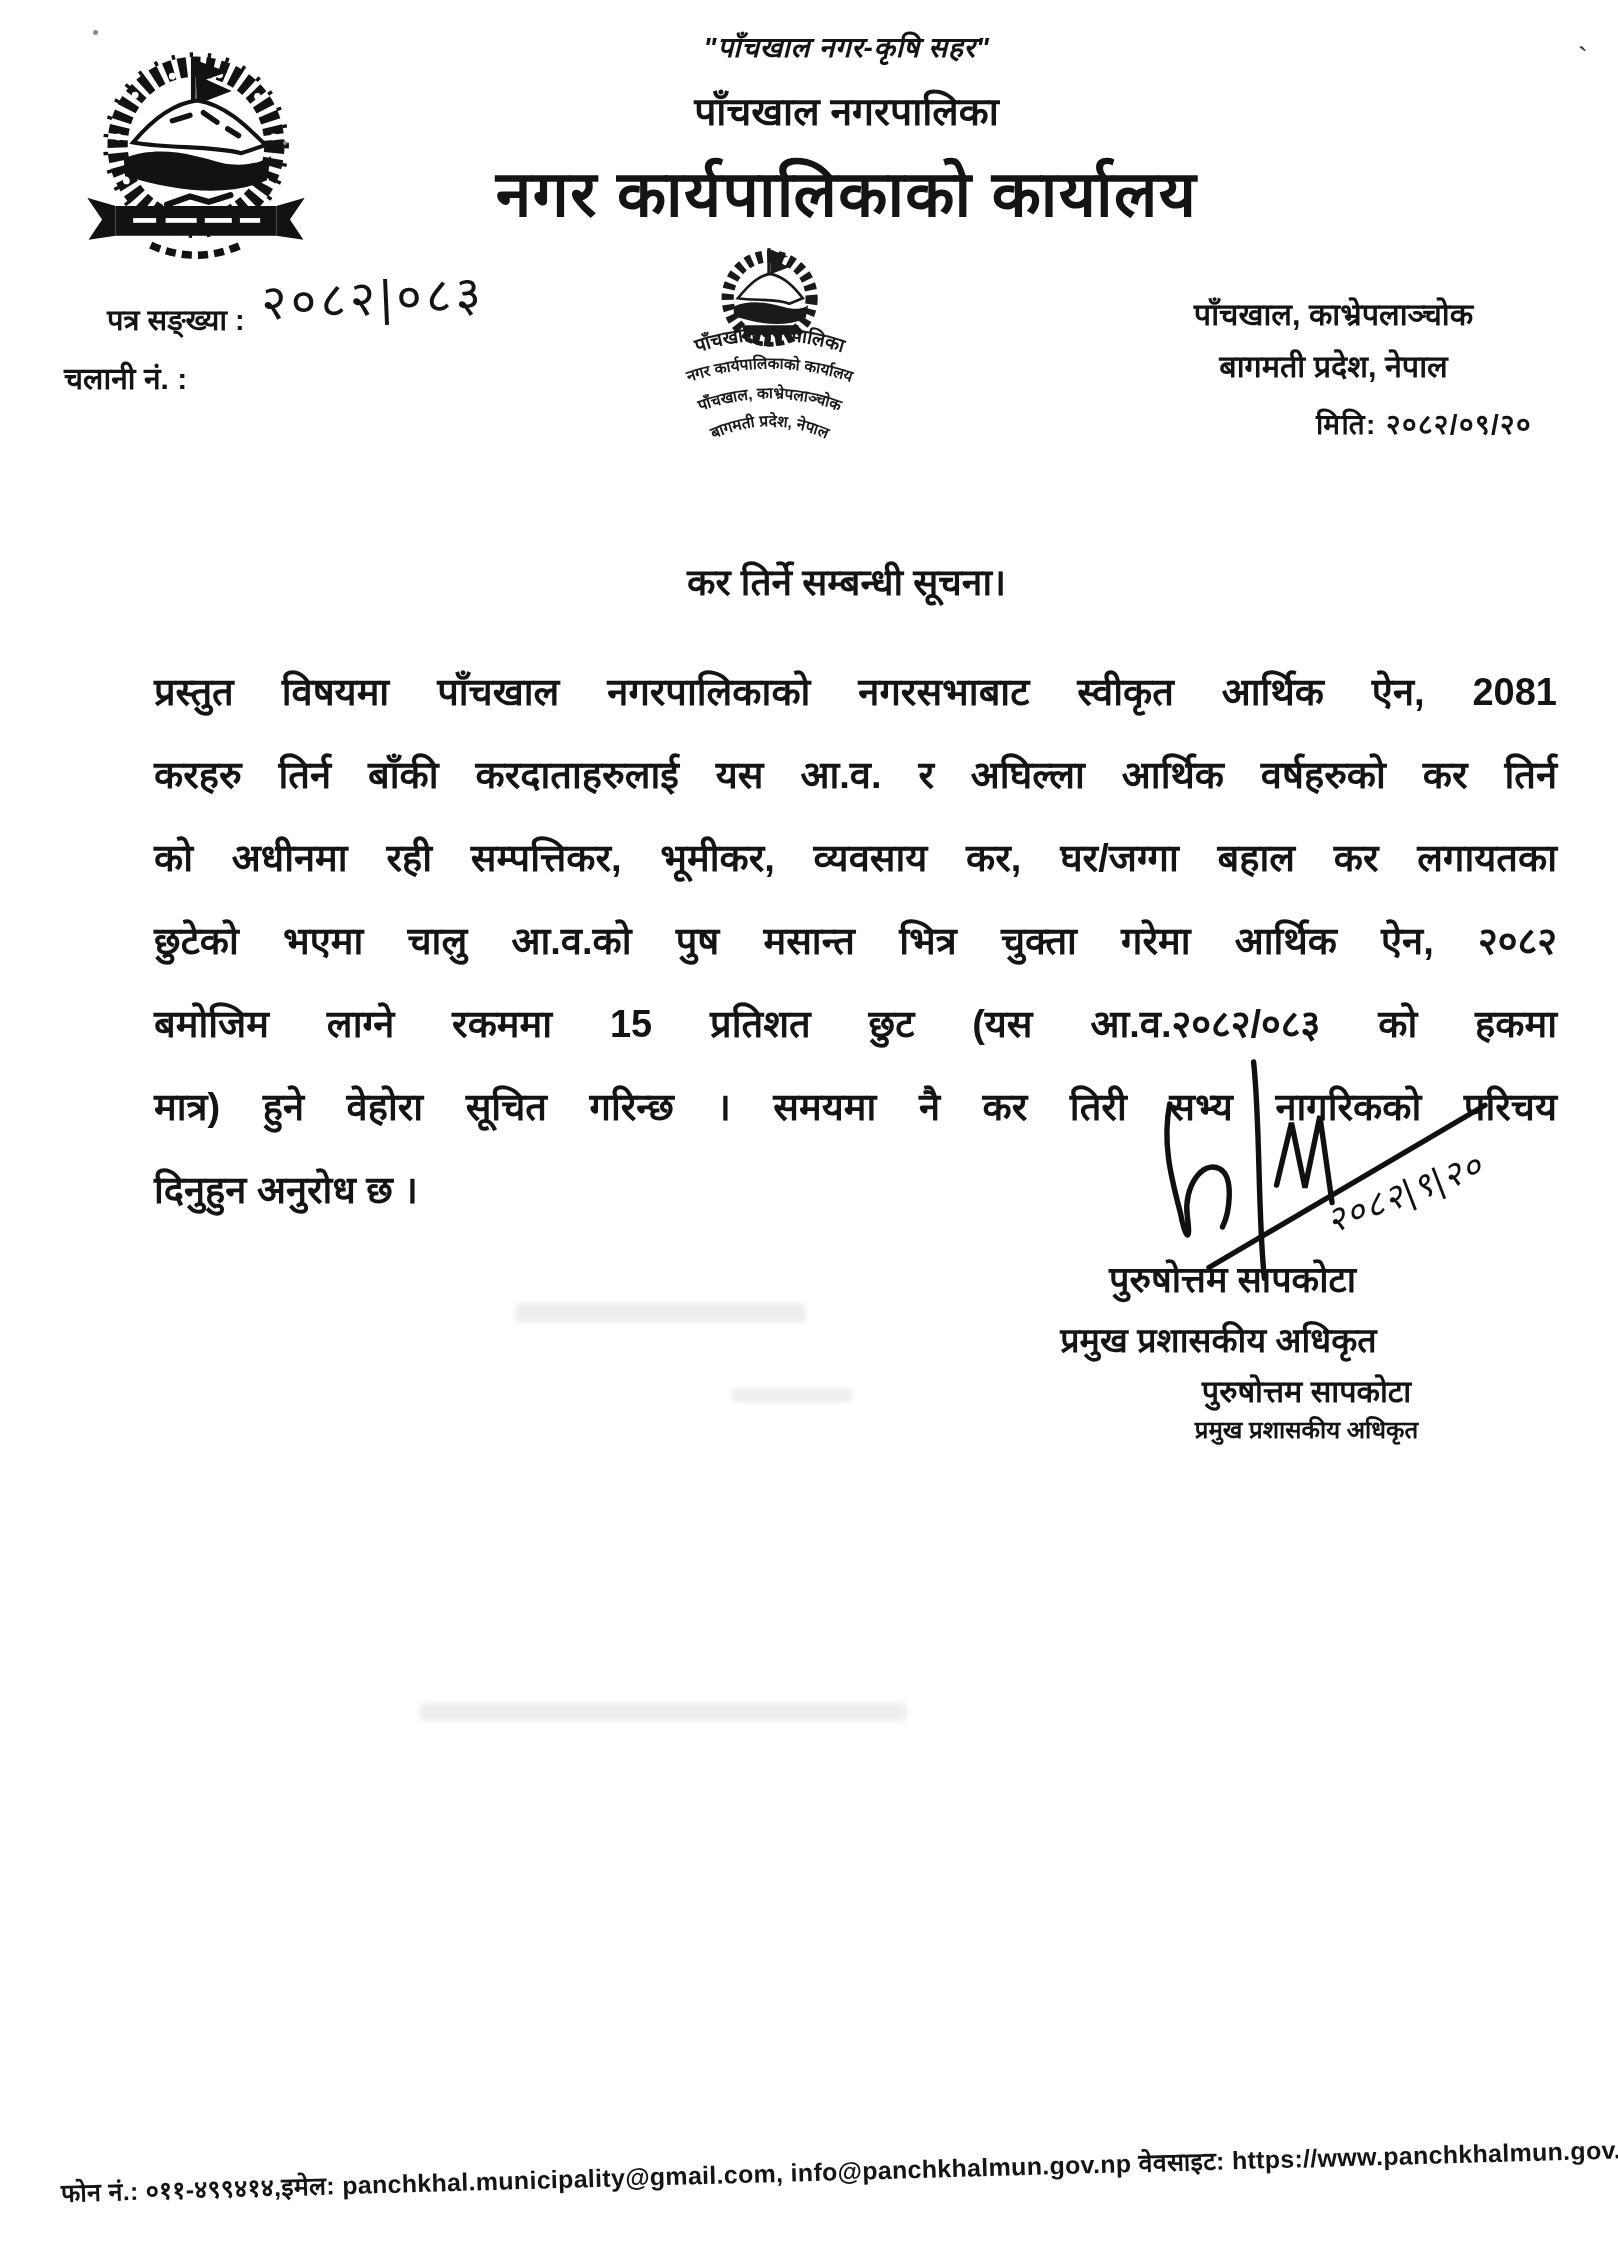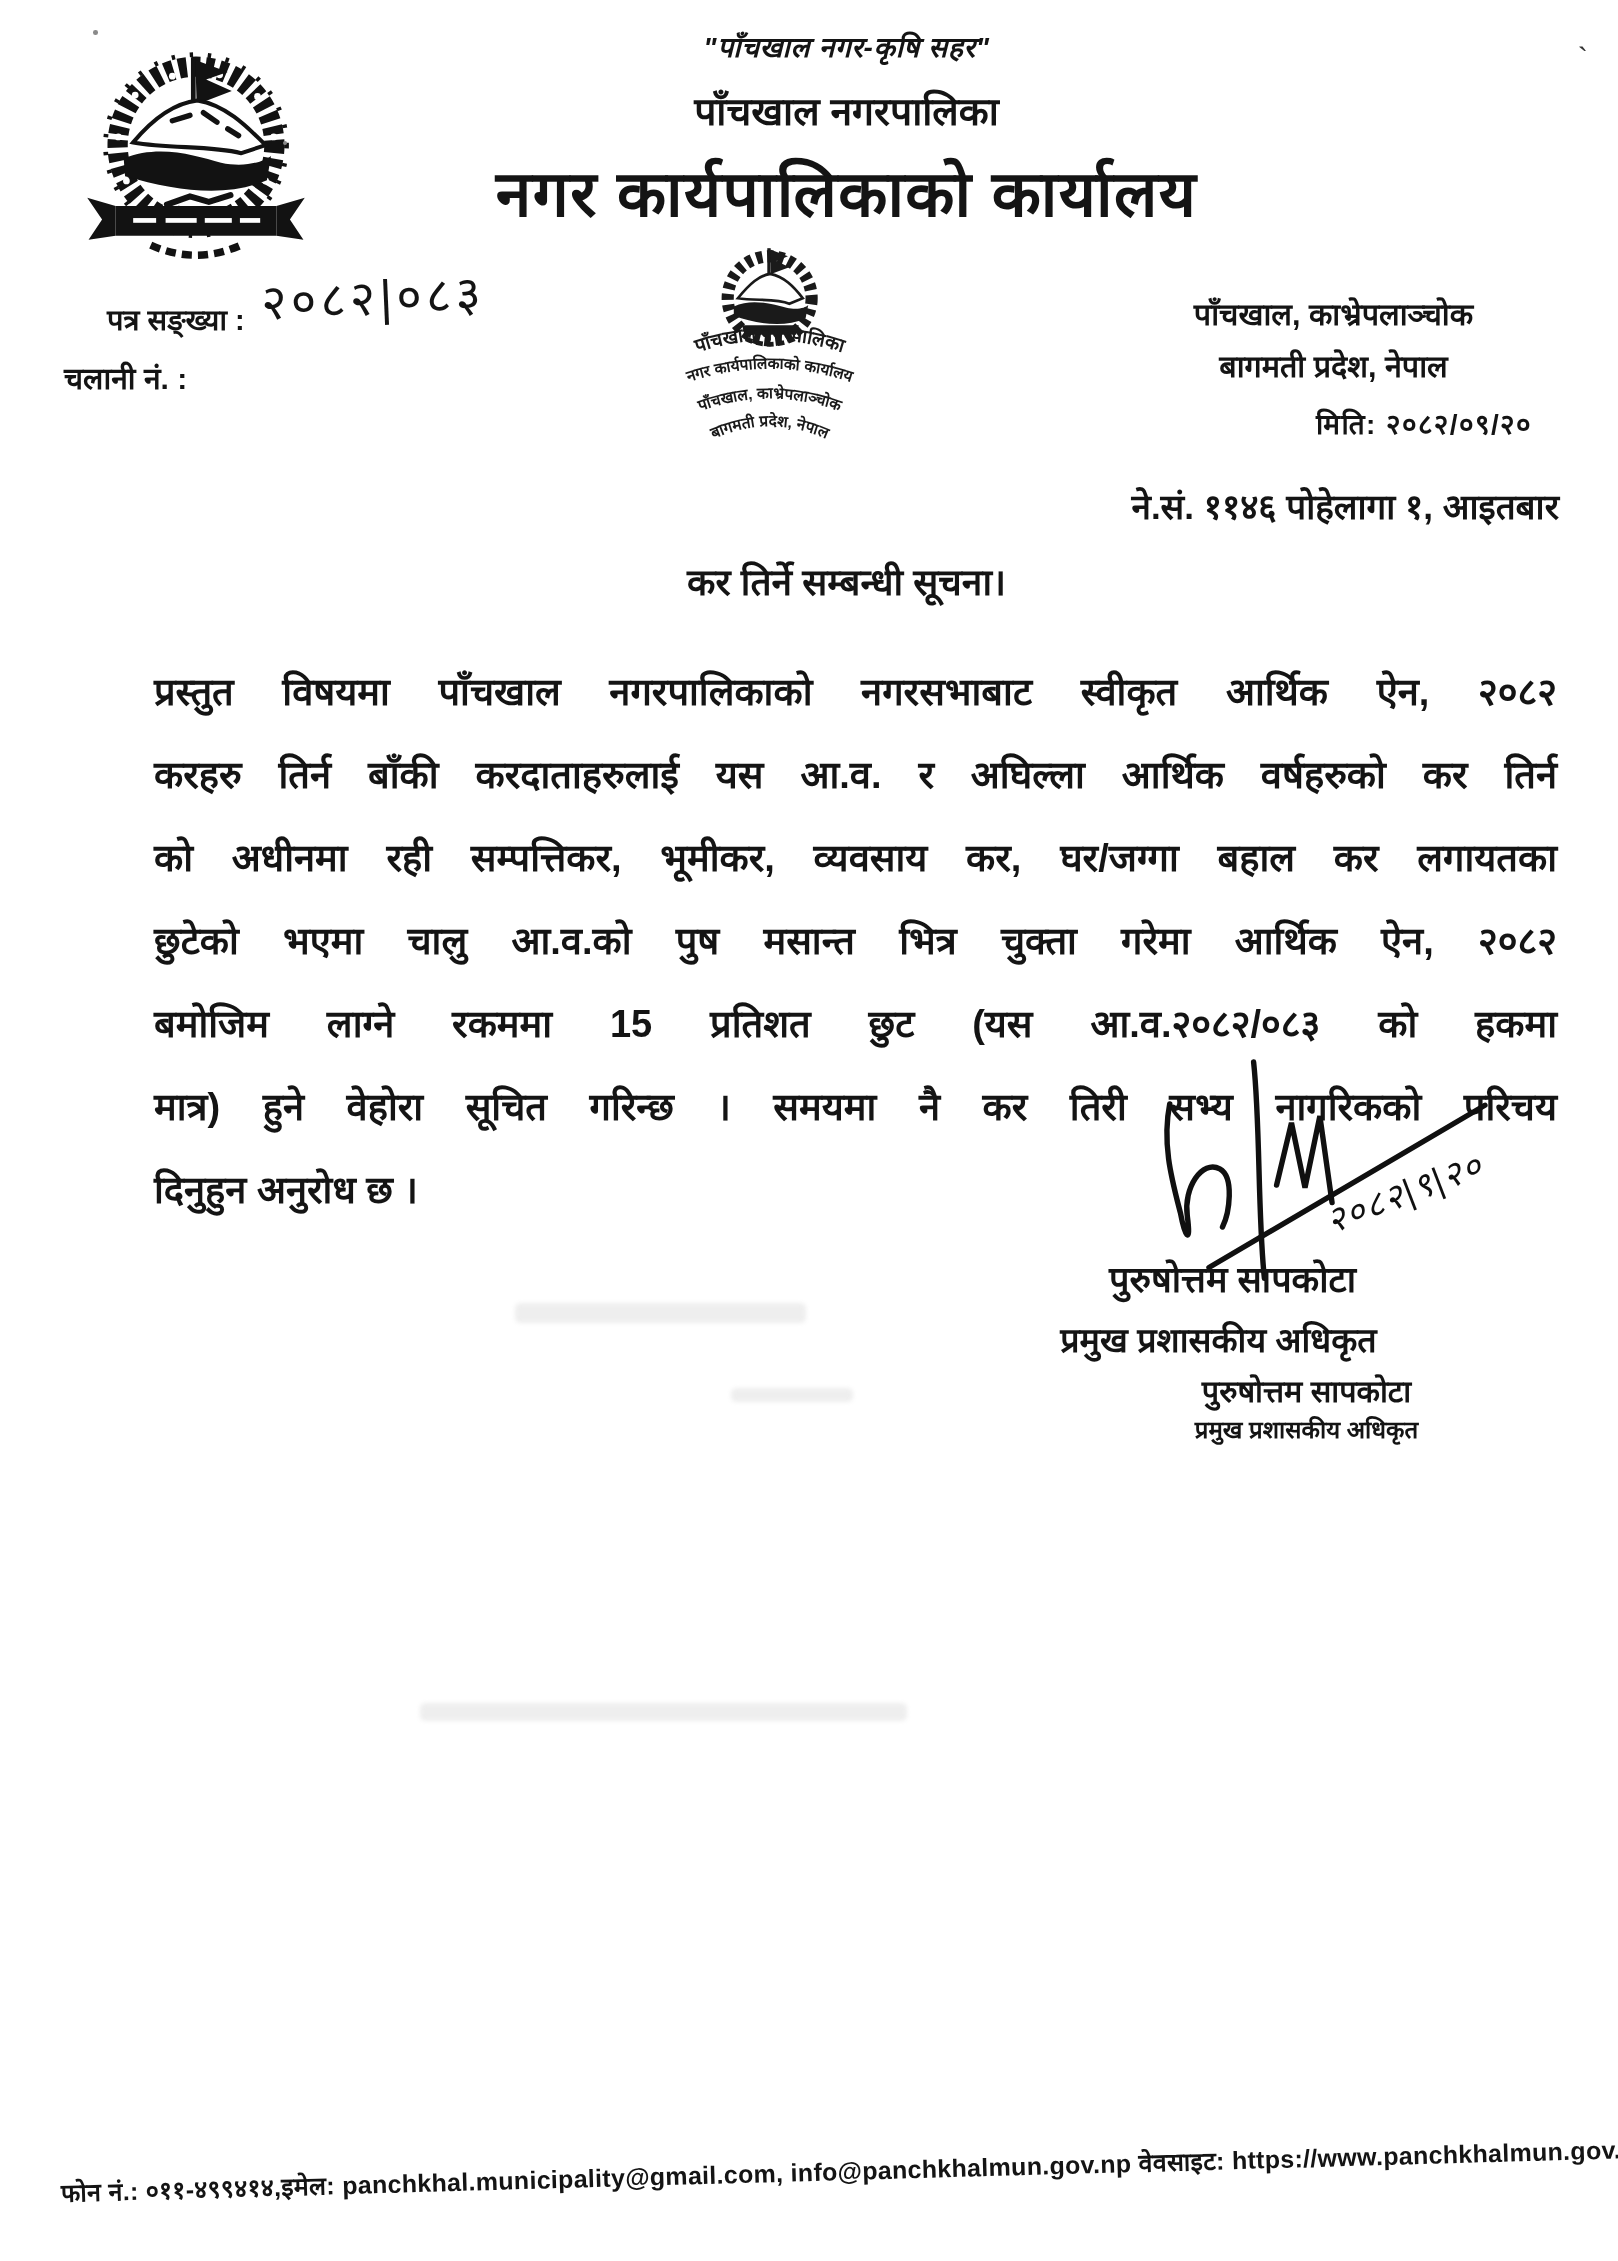--- a/index.html
+++ b/index.html
@@ -127,26 +127,25 @@
       <text font-size="23"><textPath href="#seal-arc3" xlink:href="#seal-arc3" startOffset="50%">पाँचखाल, काभ्रेपलाञ्चोक</textPath></text>
       <text font-size="23"><textPath href="#seal-arc4" xlink:href="#seal-arc4" startOffset="50%">बागमती प्रदेश, नेपाल</textPath></text>
     </g>
   </svg>
 
   <div class="abs addr-block">
     <div class="addr-line">पाँचखाल, काभ्रेपलाञ्चोक</div>
     <div class="addr-line">बागमती प्रदेश, नेपाल</div>
   </div>
   <div class="abs miti">मिति: २०८२/०९/२०</div>
-  <div class="abs nesam">ने.सं. ११४६ पोहेलागा १, आइतबार</div>
 
   <div class="abs center-line subject">कर तिर्ने सम्बन्धी सूचना।</div>
 
   <div class="abs body-block">
-    <div class="body-line">प्रस्तुत विषयमा पाँचखाल नगरपालिकाको नगरसभाबाट स्वीकृत आर्थिक ऐन, २०८२</div>
+    <div class="body-line">प्रस्तुत विषयमा पाँचखाल नगरपालिकाको नगरसभाबाट स्वीकृत आर्थिक ऐन, 2081</div>
     <div class="body-line">करहरु तिर्न बाँकी करदाताहरुलाई यस आ.व. र अघिल्ला आर्थिक वर्षहरुको कर तिर्न</div>
     <div class="body-line">को अधीनमा रही सम्पत्तिकर, भूमीकर, व्यवसाय कर, घर/जग्गा बहाल कर लगायतका</div>
     <div class="body-line">छुटेको भएमा चालु आ.व.को पुष मसान्त भित्र चुक्ता गरेमा आर्थिक ऐन, २०८२</div>
     <div class="body-line">बमोजिम लाग्ने रकममा 15 प्रतिशत छुट (यस आ.व.२०८२/०८३ को हकमा</div>
     <div class="body-line">मात्र) हुने वेहोरा सूचित गरिन्छ । समयमा नै कर तिरी सभ्य नागरिकको परिचय</div>
     <div class="body-line last">दिनुहुन अनुरोध छ ।</div>
   </div>
 
   <svg class="abs sig-svg" width="406" height="257" viewBox="0 0 600 380">
     <g fill="none" stroke="#101010" stroke-width="8" stroke-linecap="round">

